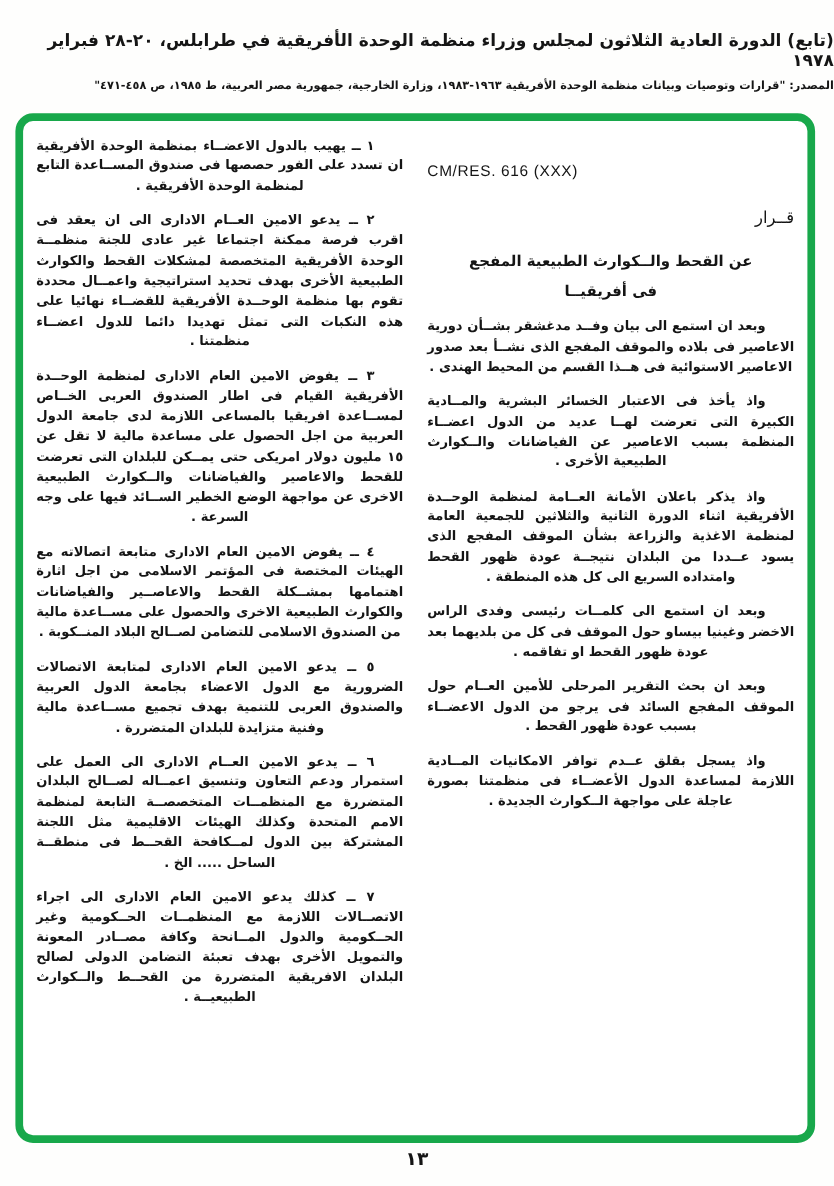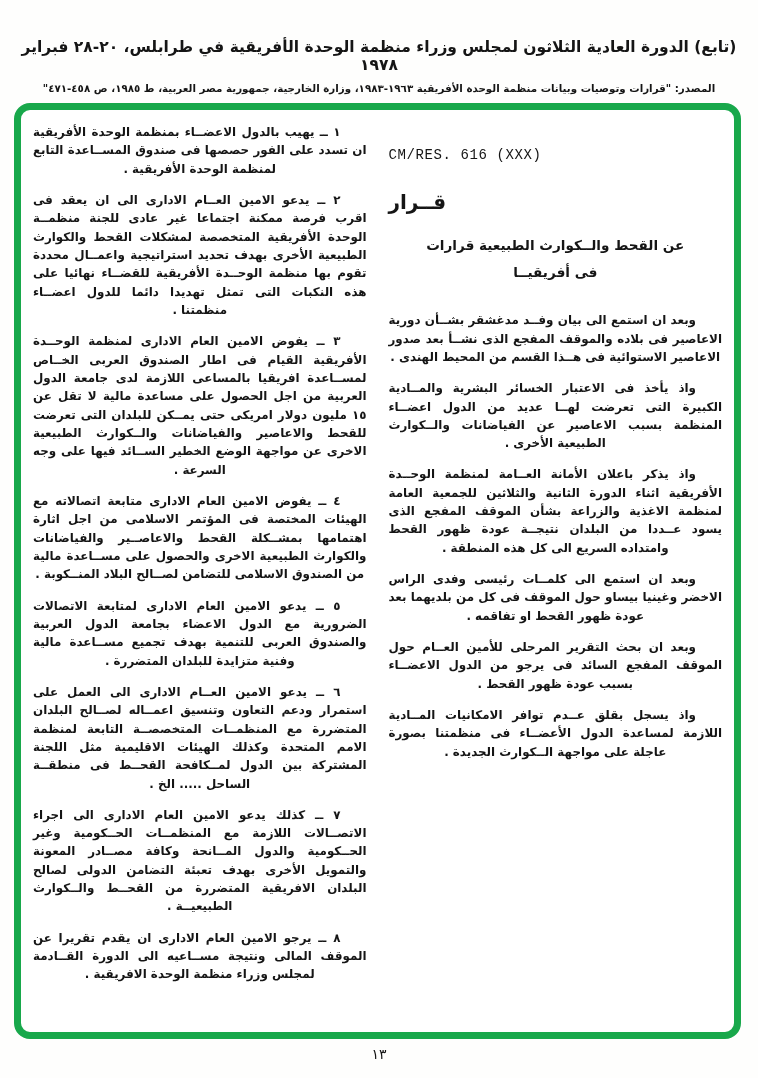--- a/index.html
+++ b/index.html
@@ -6,22 +6,22 @@
   body {
     width: 758px; height: 1078px;
     background: #fefefd;
     color: #151515;
     font-family: "DejaVu Sans", sans-serif;
     position: relative;
     overflow: hidden;
   }
   .header {
     direction: rtl;
-    text-align: center;
-    padding-top: 38px;
+    text-align: right;
+    padding-top: 28px;
   }
   .header-title {
     font-size: 15.5px;
     font-weight: bold;
     letter-spacing: 0.2px;
   }
   .header-source {
     font-size: 10.3px;
     font-weight: bold;
     margin-top: 8px;
@@ -54,85 +54,84 @@
   .par {
     margin: 0 0 13px 0;
     text-indent: 26px;
     text-align: justify;
     text-align-last: center;
   }
   .no-indent { text-indent: 0; }
   .doc-number {
     direction: ltr;
     text-align: left;
-    font-family: Liberation Mono, monospace;
+    font-family: Liberation Sans, sans-serif;
     font-size: 14px;
     letter-spacing: 0.6px;
     margin: 22px 0 20px 0;
     font-weight: 500;
   }
   .res-heading {
-    text-align: left;
-    font-size: 20px;
-    font-weight: bold;
+    text-align: right;
+    font-size: 15px;
+    font-weight: normal;
     margin: 0 0 18px 0;
   }
   .res-title {
     text-align: center;
     font-size: 13.6px;
     font-weight: bold;
     margin: 0 0 6px 0;
   }
-  .res-title-2 { margin-bottom: 28px; }
+  .res-title-2 { margin-bottom: 12px; }
   .footer {
     position: absolute;
     left: 0; right: 0;
     top: 1044px;
     text-align: center;
   }
   .page-number {
-    font-size: 14px;
-    font-weight: normal;
+    font-size: 17px;
+    font-weight: bold;
   }
 </style>
 </head>
 <body>
 
 <div class="page">
 
   <header class="header">
     <div class="header-title">(تابع) الدورة العادية الثلاثون لمجلس وزراء منظمة الوحدة الأفريقية في طرابلس، ٢٠-٢٨ فبراير ١٩٧٨</div>
     <div class="header-source">المصدر: "قرارات وتوصيات وبيانات منظمة الوحدة الأفريقية ١٩٦٣-١٩٨٣، وزارة الخارجية، جمهورية مصر العربية، ط ١٩٨٥، ص ٤٥٨-٤٧١"</div>
   </header>
 
   <section class="res-box">
     <div class="cols">
 
       <div class="col">
         <div class="doc-number">CM/RES. 616 (XXX)</div>
         <div class="res-heading">قــرار</div>
-        <div class="res-title">عن القحط والــكوارث الطبيعية قرارات</div>
+        <div class="res-title">عن القحط والــكوارث الطبيعية المفجع</div>
         <div class="res-title res-title-2">فى أفريقيــا</div>
         <p class="par">وبعد ان استمع الى بيان وفــد مدغشقر بشــأن دورية الاعاصير فى بلاده والموقف المفجع الذى نشــأ بعد صدور الاعاصير الاستوائية فى هــذا القسم من المحيط الهندى .</p>
         <p class="par">واذ يأخذ فى الاعتبار الخسائر البشرية والمــادية الكبيرة التى تعرضت لهــا عديد من الدول اعضــاء المنظمة بسبب الاعاصير عن الفياضانات والــكوارث الطبيعية الأخرى .</p>
         <p class="par">واذ يذكر باعلان الأمانة العــامة لمنظمة الوحــدة الأفريقية اثناء الدورة الثانية والثلاثين للجمعية العامة لمنظمة الاغذية والزراعة بشأن الموقف المفجع الذى يسود عــددا من البلدان نتيجــة عودة ظهور القحط وامتداده السريع الى كل هذه المنطقة .</p>
         <p class="par">وبعد ان استمع الى كلمــات رئيسى وفدى الراس الاخضر وغينيا بيساو حول الموقف فى كل من بلديهما بعد عودة ظهور القحط او تفاقمه .</p>
         <p class="par">وبعد ان بحث التقرير المرحلى للأمين العــام حول الموقف المفجع السائد فى يرجو من الدول الاعضــاء بسبب عودة ظهور القحط .</p>
         <p class="par">واذ يسجل بقلق عــدم توافر الامكانيات المــادية اللازمة لمساعدة الدول الأعضــاء فى منظمتنا بصورة عاجلة على مواجهة الــكوارث الجديدة .</p>
       </div>
 
       <div class="col">
         <p class="par">١ ــ يهيب بالدول الاعضــاء بمنظمة الوحدة الأفريقية ان تسدد على الفور حصصها فى صندوق المســاعدة التابع لمنظمة الوحدة الأفريقية .</p>
         <p class="par">٢ ــ يدعو الامين العــام الادارى الى ان يعقد فى اقرب فرصة ممكنة اجتماعا غير عادى للجنة منظمــة الوحدة الأفريقية المتخصصة لمشكلات القحط والكوارث الطبيعية الأخرى بهدف تحديد استراتيجية واعمــال محددة تقوم بها منظمة الوحــدة الأفريقية للقضــاء نهائيا على هذه النكبات التى تمثل تهديدا دائما للدول اعضــاء منظمتنا .</p>
         <p class="par">٣ ــ يفوض الامين العام الادارى لمنظمة الوحــدة الأفريقية القيام فى اطار الصندوق العربى الخــاص لمســاعدة افريقيا بالمساعى اللازمة لدى جامعة الدول العربية من اجل الحصول على مساعدة مالية لا تقل عن ١٥ مليون دولار امريكى حتى يمــكن للبلدان التى تعرضت للقحط والاعاصير والفياضانات والــكوارث الطبيعية الاخرى عن مواجهة الوضع الخطير الســائد فيها على وجه السرعة .</p>
         <p class="par">٤ ــ يفوض الامين العام الادارى متابعة اتصالاته مع الهيئات المختصة فى المؤتمر الاسلامى من اجل اثارة اهتمامها بمشــكلة القحط والاعاصــير والفياضانات والكوارث الطبيعية الاخرى والحصول على مســاعدة مالية من الصندوق الاسلامى للتضامن لصــالح البلاد المنــكوبة .</p>
         <p class="par">٥ ــ يدعو الامين العام الادارى لمتابعة الاتصالات الضرورية مع الدول الاعضاء بجامعة الدول العربية والصندوق العربى للتنمية بهدف تجميع مســاعدة مالية وفنية متزايدة للبلدان المتضررة .</p>
         <p class="par">٦ ــ يدعو الامين العــام الادارى الى العمل على استمرار ودعم التعاون وتنسيق اعمــاله لصــالح البلدان المتضررة مع المنظمــات المتخصصــة التابعة لمنظمة الامم المتحدة وكذلك الهيئات الاقليمية مثل اللجنة المشتركة بين الدول لمــكافحة القحــط فى منطقــة الساحل ..... الخ .</p>
         <p class="par">٧ ــ كذلك يدعو الامين العام الادارى الى اجراء الاتصــالات اللازمة مع المنظمــات الحــكومية وغير الحــكومية والدول المــانحة وكافة مصــادر المعونة والتمويل الأخرى بهدف تعبئة التضامن الدولى لصالح البلدان الافريقية المتضررة من القحــط والــكوارث الطبيعيــة .</p>
-        <p class="par">٨ ــ يرجو الامين العام الادارى ان يقدم تقريرا عن الموقف المالى ونتيجة مســاعيه الى الدورة القــادمة لمجلس وزراء منظمة الوحدة الافريقية .</p>
       </div>
 
     </div>
   </section>
 
   <footer class="footer">
     <span class="page-number">١٣</span>
   </footer>
 
 </div>

